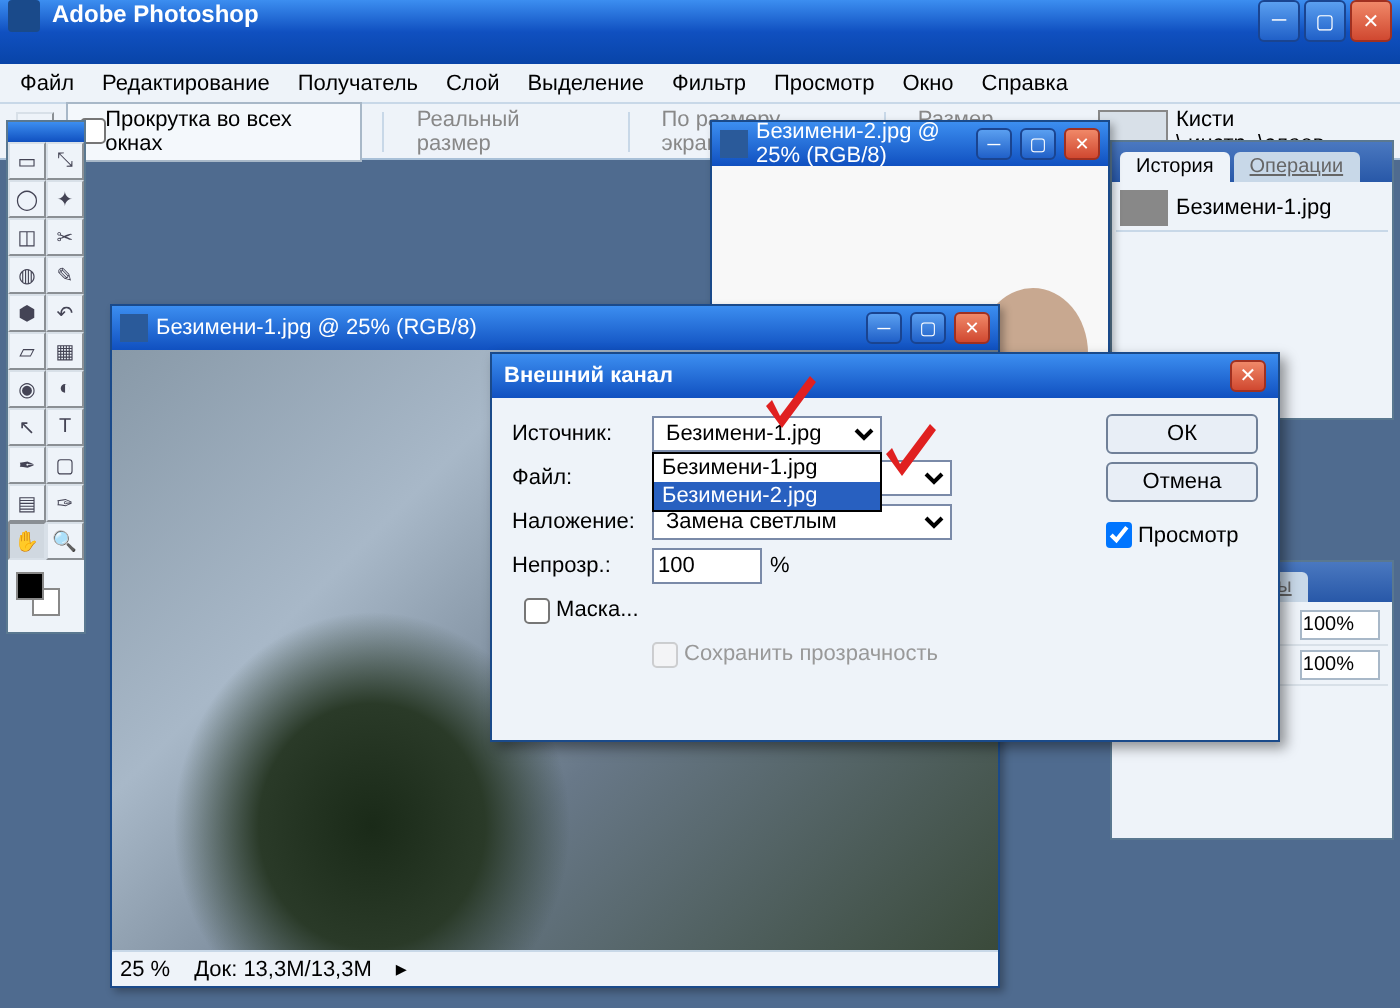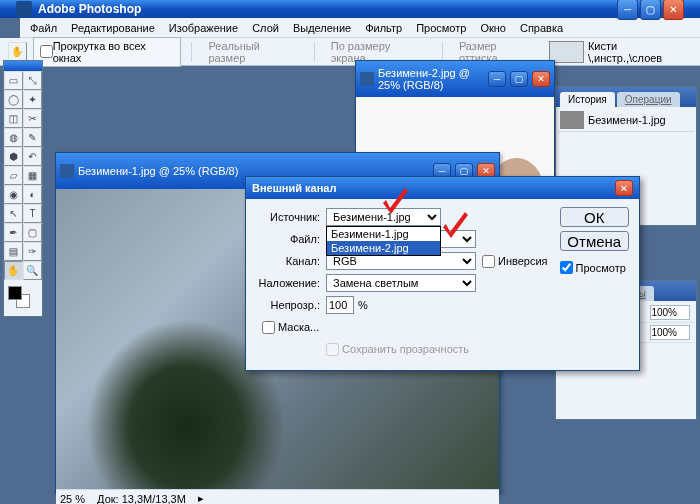--- a/index.html
+++ b/index.html
@@ -1,87 +1,87 @@
 <!DOCTYPE html>
 <html><head>
 <meta charset="utf-8">
 <style>
 * { margin: 0; padding: 0; box-sizing: border-box; font-family: Tahoma, sans-serif; font-size: 11px; }
 body { width: 700px; height: 504px; background: #4f6b8f; overflow: hidden; position: relative; }
 
-.titlebar { height: 18px; background: linear-gradient(to bottom, #3c8ef0, #1050c0 50%, #0844a8); display: flex; align-items: center; padding: 0 16px; color: #fff; }
+.titlebar { height: 32px; background: linear-gradient(to bottom, #3c8ef0, #1050c0 50%, #0844a8); display: flex; align-items: flex-start; padding: 0 4px; color: #fff; }
 .titlebar .icon { width: 16px; height: 16px; margin-right: 6px; background: #1a4a8a; border-radius: 2px; }
 .titlebar .title { flex: 1; font-weight: bold; font-size: 12px; }
 .winbtns { display: flex; gap: 2px; }
 .winbtn { width: 21px; height: 21px; background: linear-gradient(to bottom, #5a9ff0, #2060c8); border: 1px solid #1a4490; border-radius: 3px; display: flex; align-items: center; justify-content: center; color: #fff; font-size: 10px; cursor: pointer; }
 .winbtn.close { background: linear-gradient(to bottom, #f08868, #d04830); border-color: #a03020; }
 
-.menubar { height: 20px; background: #eef3f9; display: flex; align-items: center; padding: 0 4px; gap: 2px; border-bottom: 1px solid #c8d8e8; margin-left: 20px; }
+.menubar { height: 20px; background: #eef3f9; display: flex; align-items: center; padding: 0 4px; gap: 2px; border-bottom: 1px solid #c8d8e8; }
 .menuitem { padding: 2px 6px; cursor: pointer; }
 
 .toolbar { height: 28px; background: #eef3f9; border-bottom: 1px solid #a8c0d8; display: flex; align-items: center; padding: 0 8px; gap: 6px; }
 .tool-check { display: flex; align-items: center; gap: 0; padding: 2px 6px; border: 1px solid #a8b8c8; background: #f4f8fc; }
 .tool-check input { width: 13px; height: 13px; }
 .tool-sep { width: 1px; height: 20px; background: #c8d8e8; margin: 0 4px; }
 .tool-text { color: #888; padding: 2px 6px; }
 .tool-right { margin-left: auto; display: flex; align-items: center; gap: 4px; }
 .brush-icon { width: 36px; height: 22px; background: #d8e0e8; border: 1px solid #888; }
 
 .toolpalette { position: absolute; top: 60px; left: 3px; width: 40px; background: #eef3f9; border: 1px solid #5a7890; z-index: 5; }
 .toolpalette .tp-header { height: 10px; background: linear-gradient(to bottom, #3c8ef0, #1050c0); }
 .tp-grid { display: grid; grid-template-columns: 1fr 1fr; gap: 0; }
 .tp-tool { width: 19px; height: 19px; background: #eef3f9; border: 1px outset #d8e0e8; display: flex; align-items: center; justify-content: center; font-size: 10px; cursor: pointer; color: #445; }
 .tp-tool.active { background: #d0d8e0; border-style: inset; }
 .tp-colors { height: 32px; position: relative; margin-top: 4px; }
 .tp-fg { position: absolute; top: 2px; left: 4px; width: 14px; height: 14px; background: #000; border: 1px solid #888; }
 .tp-bg { position: absolute; top: 10px; left: 12px; width: 14px; height: 14px; background: #fff; border: 1px solid #888; }
 
 .docwindow { position: absolute; background: #fff; border: 1px solid #1a4a8a; box-shadow: 2px 2px 4px rgba(0,0,0,0.3); }
-.docwindow .dtitle { height: 36px; background: linear-gradient(to bottom, #3c8ef0, #1050c0); display: flex; align-items: center; padding: 0 4px; color: #fff; gap: 4px; }
+.docwindow .dtitle { height: 22px; background: linear-gradient(to bottom, #3c8ef0, #1050c0); display: flex; align-items: center; padding: 0 4px; color: #fff; gap: 4px; }
 .docwindow .dtitle .icon { width: 14px; height: 14px; background: #2a5a9a; }
 .docwindow .dtitle span { flex: 1; font-size: 11px; }
 .docwindow .dtitle .winbtn { width: 18px; height: 16px; font-size: 9px; }
 .doc1 { top: 152px; left: 55px; width: 445px; height: 342px; z-index: 8; }
 .doc1 .canvas { width: 100%; height: calc(100% - 40px); background: linear-gradient(135deg, #8899a8 0%, #a8b8c8 30%, #687888 60%, #3a4a3a 100%); position: relative; overflow: hidden; }
 .doc1 .status { height: 18px; background: #eef3f9; display: flex; align-items: center; font-size: 10px; padding: 0 4px; gap: 12px; border-top: 1px solid #c8d8e8; }
 .doc2 { top: 60px; left: 355px; width: 200px; height: 120px; z-index: 7; }
 .doc2 .canvas { width: 100%; height: calc(100% - 22px); background: #f8f8f8; position: relative; overflow: hidden; }
 .face { position: absolute; bottom: -30px; right: 10px; width: 55px; height: 65px; background: #c8a890; border-radius: 50% 50% 40% 40%; }
 
 .dialog { position: absolute; top: 176px; left: 245px; width: 395px; height: 195px; background: #eef3f9; border: 1px solid #1a4a8a; z-index: 20; box-shadow: 3px 3px 6px rgba(0,0,0,0.4); }
 .dialog .dtitle { height: 22px; background: linear-gradient(to bottom, #3c8ef0, #1050c0); display: flex; align-items: center; padding: 0 6px; color: #fff; }
 .dialog .dtitle span { flex: 1; font-weight: bold; }
 .dialog .dtitle .winbtn { width: 18px; height: 16px; }
 .dialog .body { padding: 8px 10px; display: flex; gap: 12px; }
 .dialog .fields { flex: 1; }
 .dialog .row { display: flex; align-items: center; margin-bottom: 2px; height: 20px; }
-.dialog .lbl { width: 70px; text-align: right; padding-right: 6px; }
+.dialog .lbl { width: 70px; padding-right: 6px; }
 .dialog select, .dialog input[type=text] { border: 1px solid #7a8aa8; background: #fff; height: 18px; padding: 0 2px; font-size: 11px; }
 .dialog .sel-source { width: 115px; }
 .dialog .sel-wide { width: 150px; }
 .dialog .dropdown { position: relative; }
 .dialog .dd-list { position: absolute; top: 18px; left: 0; width: 115px; background: #fff; border: 1px solid #000; z-index: 5; }
 .dialog .dd-item { padding: 1px 4px; font-size: 11px; }
 .dialog .dd-item.sel { background: #2860c0; color: #fff; }
 .dialog .btns { width: 76px; display: flex; flex-direction: column; gap: 4px; }
-.dialog .btn { height: 20px; border: 1px solid #708098; background: #e8eef6; border-radius: 3px; cursor: pointer; font-size: 15px; }
+.dialog .btn { height: 20px; border: 1px solid #708098; background: #e8eef6; border-radius: 3px; cursor: pointer; font-size: 11px; }
 .dialog .chk { display: flex; align-items: center; gap: 3px; }
 .dialog .chk input { width: 13px; height: 13px; }
 
 .arrow-red { position: absolute; z-index: 25; pointer-events: none; }
 .arrow1 { top: 186px; left: 380px; width: 30px; height: 30px; }
 .arrow2 { top: 210px; left: 440px; width: 30px; height: 30px; }
 .arrow-red svg { width: 100%; height: 100%; }
 
 .panel { position: absolute; right: 3px; background: #eef3f9; border: 1px solid #5a7890; z-index: 6; }
 .panel .ptabs { height: 20px; background: linear-gradient(to bottom, #4a78c0, #2858a8); display: flex; align-items: flex-end; padding: 0 4px; gap: 2px; }
 .panel .ptab { background: #eef3f9; padding: 2px 8px; border-radius: 3px 3px 0 0; font-size: 10px; cursor: pointer; }
 .panel .ptab.inactive { background: #c8d8e8; color: #666; text-decoration: underline; }
 .panel .pbody { padding: 2px; }
-.hist-panel { top: 70px; width: 142px; height: 140px; margin-top: 16px; }
+.hist-panel { top: 70px; width: 142px; height: 140px; }
 .hist-thumb { display: flex; align-items: center; gap: 4px; padding: 2px; border-bottom: 1px solid #c8d8e8; }
 .hist-thumb .th { width: 24px; height: 18px; background: #888; }
 .hist-item { display: flex; align-items: center; gap: 4px; padding: 2px 4px; background: #3878d0; color: #fff; }
 .hist-item .hi-icon { width: 14px; height: 14px; background: #fff; border: 1px solid #888; }
 .layers-panel { top: 280px; width: 142px; height: 140px; }
 .layers-panel .pbody { font-size: 10px; }
 .lp-row { display: flex; align-items: center; padding: 2px 4px; gap: 4px; border-bottom: 1px solid #d8e0e8; }
 .lp-input { width: 40px; height: 15px; border: 1px solid #a8b8c8; text-align: right; padding-right: 12px; font-size: 10px; }
 
 .tree { position: absolute; bottom: -10px; left: 30px; width: 200px; height: 180px; }
@@ -96,21 +96,21 @@
   <div class="winbtns">
     <div class="winbtn">─</div>
     <div class="winbtn">▢</div>
     <div class="winbtn close">✕</div>
   </div>
 </div>
 
 <div class="menubar">
   <div class="menuitem">Файл</div>
   <div class="menuitem">Редактирование</div>
-  <div class="menuitem">Изображение</div>
+  <div class="menuitem">Получатель</div>
   <div class="menuitem">Слой</div>
   <div class="menuitem">Выделение</div>
   <div class="menuitem">Фильтр</div>
   <div class="menuitem">Просмотр</div>
   <div class="menuitem">Окно</div>
   <div class="menuitem">Справка</div>
 </div>
 
 <div class="toolbar">
   <div class="tp-tool">✋</div>
@@ -212,38 +212,28 @@
             <div class="dd-item">Безимени-1.jpg</div>
             <div class="dd-item sel">Безимени-2.jpg</div>
           </div>
         </div>
       </div>
       <div class="row">
         <div class="lbl">Файл:</div>
         <select class="sel-wide"></select>
       </div>
       <div class="row">
-        <div class="lbl">Канал:</div>
-        <select class="sel-wide">
-          <option>RGB</option>
-        </select>
-        <div class="chk" style="margin-left:6px">
-          <input type="checkbox" style="">
-          <span>Инверсия</span>
-        </div>
-      </div>
-      <div class="row">
         <div class="lbl">Наложение:</div>
         <select class="sel-wide">
           <option>Замена светлым</option>
         </select>
       </div>
       <div class="row">
         <div class="lbl">Непрозр.:</div>
-        <input type="text" style="width: 28px;" value="100">
+        <input type="text" style="width: 55px;" value="100">
         <span style="margin-left:4px">%</span>
       </div>
       <div class="row">
         <div class="chk" style="margin-left:6px">
           <input type="checkbox" style="">
           <span>Маска...</span>
         </div>
       </div>
       <div class="row">
         <div class="lbl"></div>

